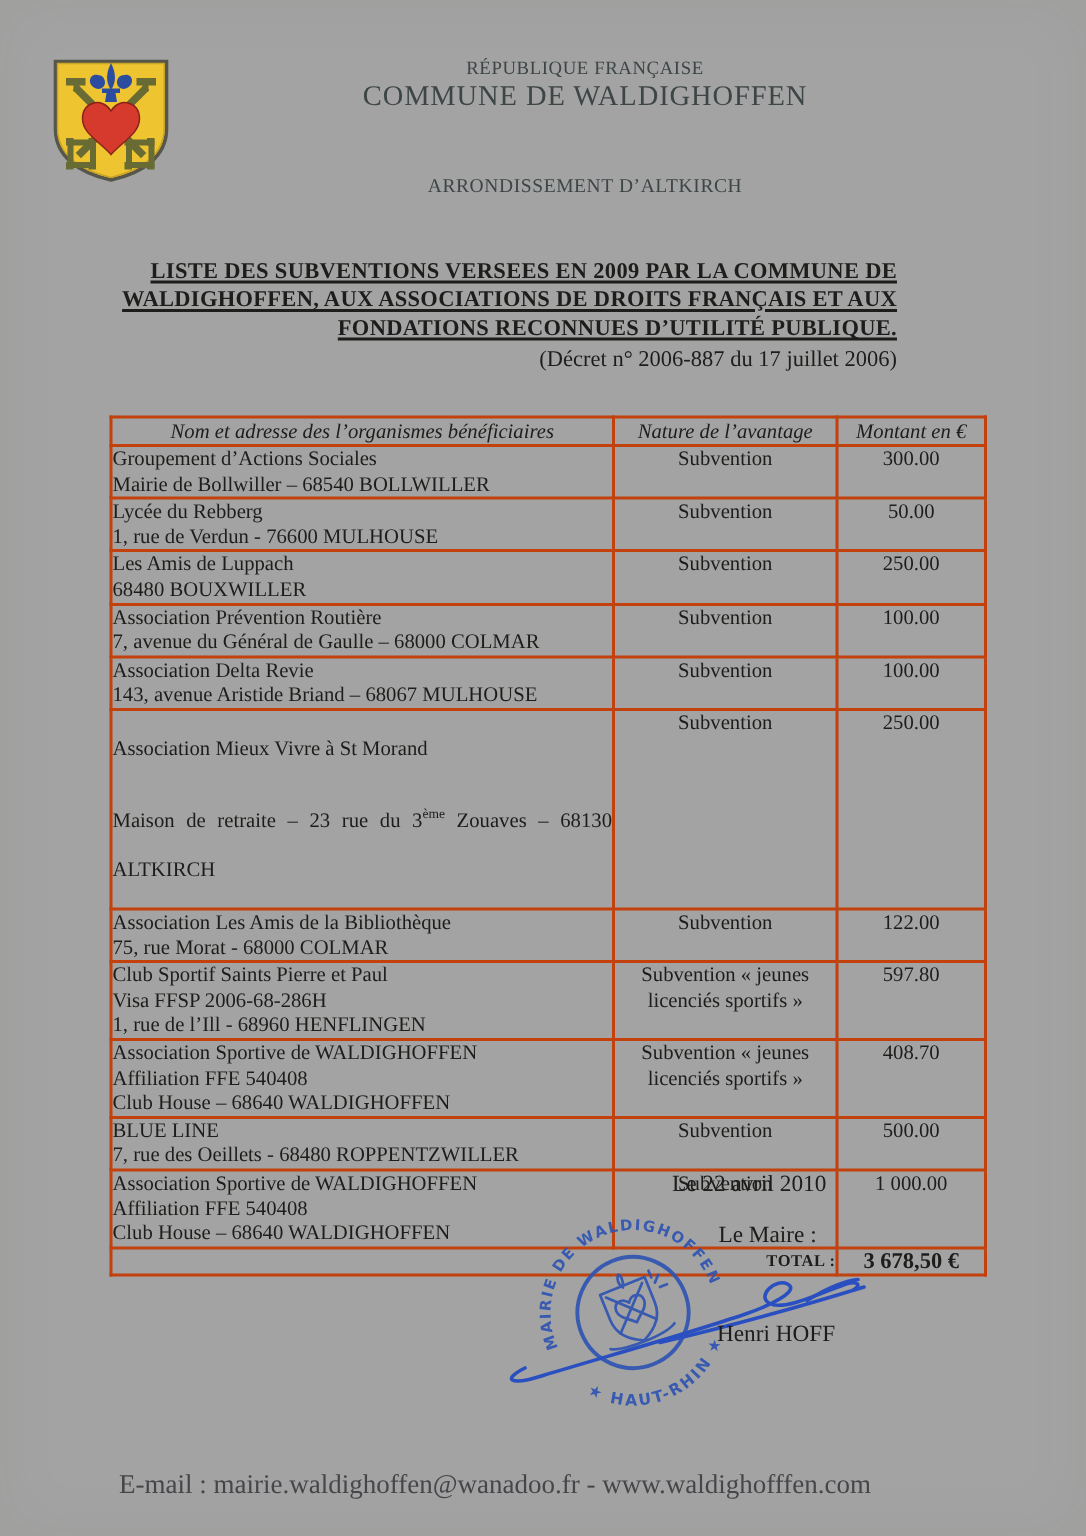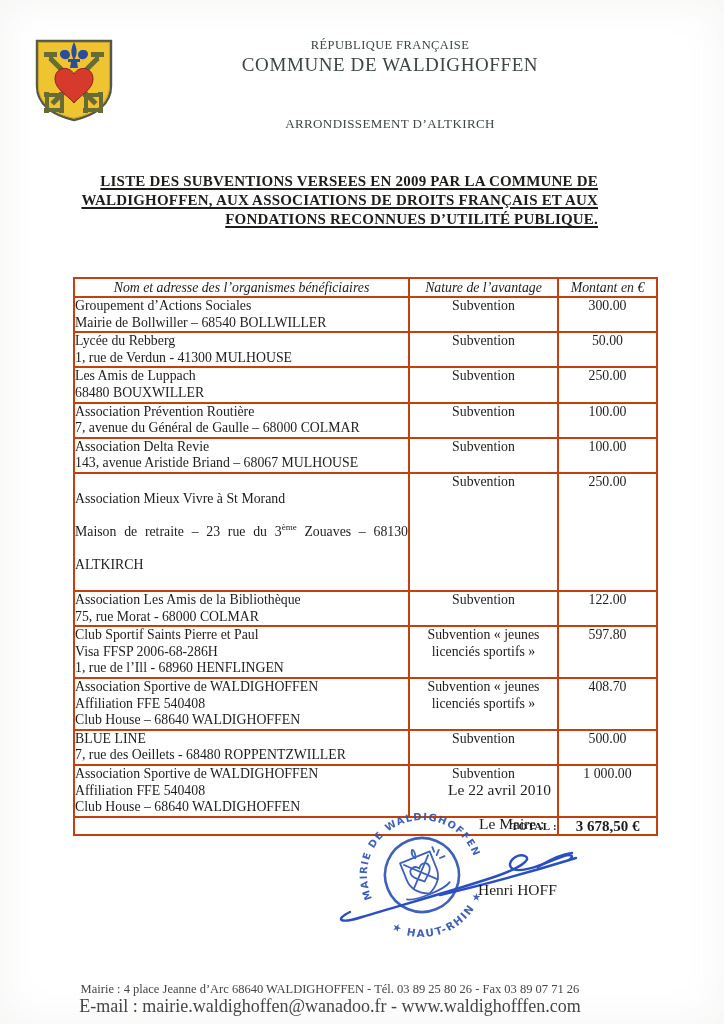--- a/index.html
+++ b/index.html
@@ -1,19 +1,19 @@
 <!DOCTYPE html>
 <html><head>
 <meta charset="utf-8">
 <style>
   html,body{margin:0;padding:0;}
   body{background:#e8e8e8;font-family:"Liberation Serif", serif;}
   .page{
     position:relative;width:724px;height:1024px;margin:0 auto;
-    background:#ffffff;color:#1d1d1b;overflow:hidden;
+    background:#a3a3a3;color:#1d1d1b;overflow:hidden;
     box-shadow:inset 0 0 40px rgba(120,115,100,0.08);
   }
   
   .crest{position:absolute;left:34px;top:38px;width:80px;height:84px;}
   .letterhead{position:absolute;left:56px;top:37px;width:668px;text-align:center;color:#3d4546;}
   .lh1{font-size:12.5px;line-height:16px;letter-spacing:.4px;}
   .lh2{font-size:13px;line-height:16px;letter-spacing:.4px;}
   .lh3{font-size:19px;line-height:23px;letter-spacing:.6px;}
   .lh4{font-size:13px;line-height:16px;letter-spacing:.4px;margin-top:40px;}
   
@@ -28,21 +28,21 @@
   table.subv{
     position:absolute;left:73px;top:277px;width:583px;
     border-collapse:collapse;table-layout:fixed;
     font-size:13.8px;line-height:16.6px;
   }
   table.subv td, table.subv th{border:2px solid #c2410c;vertical-align:top;padding:0;}
   th.h{font-style:italic;font-weight:normal;text-align:center;padding:1px 2px;line-height:17px;}
   td.c-ben{text-align:left;padding:0 4px 1px 5px;white-space:pre-line;}
   td.c-nat{text-align:center;padding:0 3px 1px 3px;}
   td.c-amt{text-align:center;padding:0 2px 1px 2px;}
-  .justify{text-align:justify;text-align-last:justify;}
+  .justify{text-align:justify;text-align-last:justify;margin-top:15px;}
   sup{font-size:9px;line-height:0;}
   td.c-total-label{text-align:right;font-weight:bold;font-size:11px;padding:7px 10px 7px 2px;letter-spacing:.4px;vertical-align:middle;}
   td.c-total-amt{text-align:center;font-weight:bold;font-size:15px;padding:7px 2px;vertical-align:middle;}
   
   .sig-date{position:absolute;left:448px;top:781px;font-size:15.5px;}
   .sig-role{position:absolute;left:479px;top:815px;font-size:15.5px;}
   .sig-name{position:absolute;left:478px;top:881px;font-size:15.5px;}
   .stamp{position:absolute;left:347px;top:800px;width:150px;height:150px;transform:rotate(-22deg);opacity:.92;}
   .stamp .ring{fill:none;stroke:#2f54b2;stroke-width:2.6px;}
   .stamp .art{fill:none;stroke:#2f54b2;stroke-width:1.8px;stroke-linecap:round;stroke-linejoin:round;}
@@ -103,20 +103,21 @@
   <div class="letterhead">
     <div class="lh1">RÉPUBLIQUE FRANÇAISE</div>
     <div class="lh3">COMMUNE DE WALDIGHOFFEN</div>
     <div class="lh4">ARRONDISSEMENT D’ALTKIRCH</div>
   </div>
 
   <div class="doc-title">
     <div class="title-main">LISTE DES SUBVENTIONS VERSEES EN 2009 PAR LA COMMUNE DE
 WALDIGHOFFEN, AUX ASSOCIATIONS DE DROITS FRANÇAIS ET AUX
 FONDATIONS RECONNUES D’UTILITÉ PUBLIQUE.</div>
+    <div class="title-decree">(Décret n° 2006-887 du 17 juillet 2006)</div>
   </div>
 
   <table class="subv">
     <colgroup>
         <col style="width:335px">
         <col style="width:149px">
         <col style="width:99px">
       </colgroup>
     <thead>
       <tr>
@@ -127,21 +128,21 @@
     </thead>
     <tbody>
       <tr>
         <td class="c-ben">Groupement d’Actions Sociales
 Mairie de Bollwiller – 68540 BOLLWILLER</td>
         <td class="c-nat">Subvention</td>
         <td class="c-amt">300.00</td>
       </tr>
       <tr>
         <td class="c-ben">Lycée du Rebberg
-1, rue de Verdun - 41300 MULHOUSE</td>
+1, rue de Verdun - 76600 MULHOUSE</td>
         <td class="c-nat">Subvention</td>
         <td class="c-amt">50.00</td>
       </tr>
       <tr>
         <td class="c-ben">Les Amis de Luppach
 68480 BOUXWILLER</td>
         <td class="c-nat">Subvention</td>
         <td class="c-amt">250.00</td>
       </tr>
       <tr>
@@ -230,17 +231,16 @@
 
   <svg class="signature-svg" viewBox="0 0 360 100" aria-hidden="true">
     <path d="M 58,88 C 42,96 48,100 70,93 C 120,78 170,64 205,52 C 225,45 241,36 233,32 C 225,28 212,40 221,45 C 231,50 255,38 272,32 C 279,30 283,32 277,36"></path>
     <path d="M 148,71 C 200,59 245,46 284,34"></path>
     <path d="M 246,43 C 259,35 270,30 280,29"></path>
   </svg>
 
   <div class="sig-name">Henri HOFF</div>
 
   <div class="footer">
-    <div class="f1">Mairie : 4 place Jeanne d’Arc 68640 WALDIGHOFFEN - Tél. 03 89 25 80 26 - Fax 03 89 07 71 26</div>
     <div class="f2">E-mail : mairie.waldighoffen@wanadoo.fr - www.waldighofffen.com</div>
   </div>
 
 </div>
 
 </body></html>

